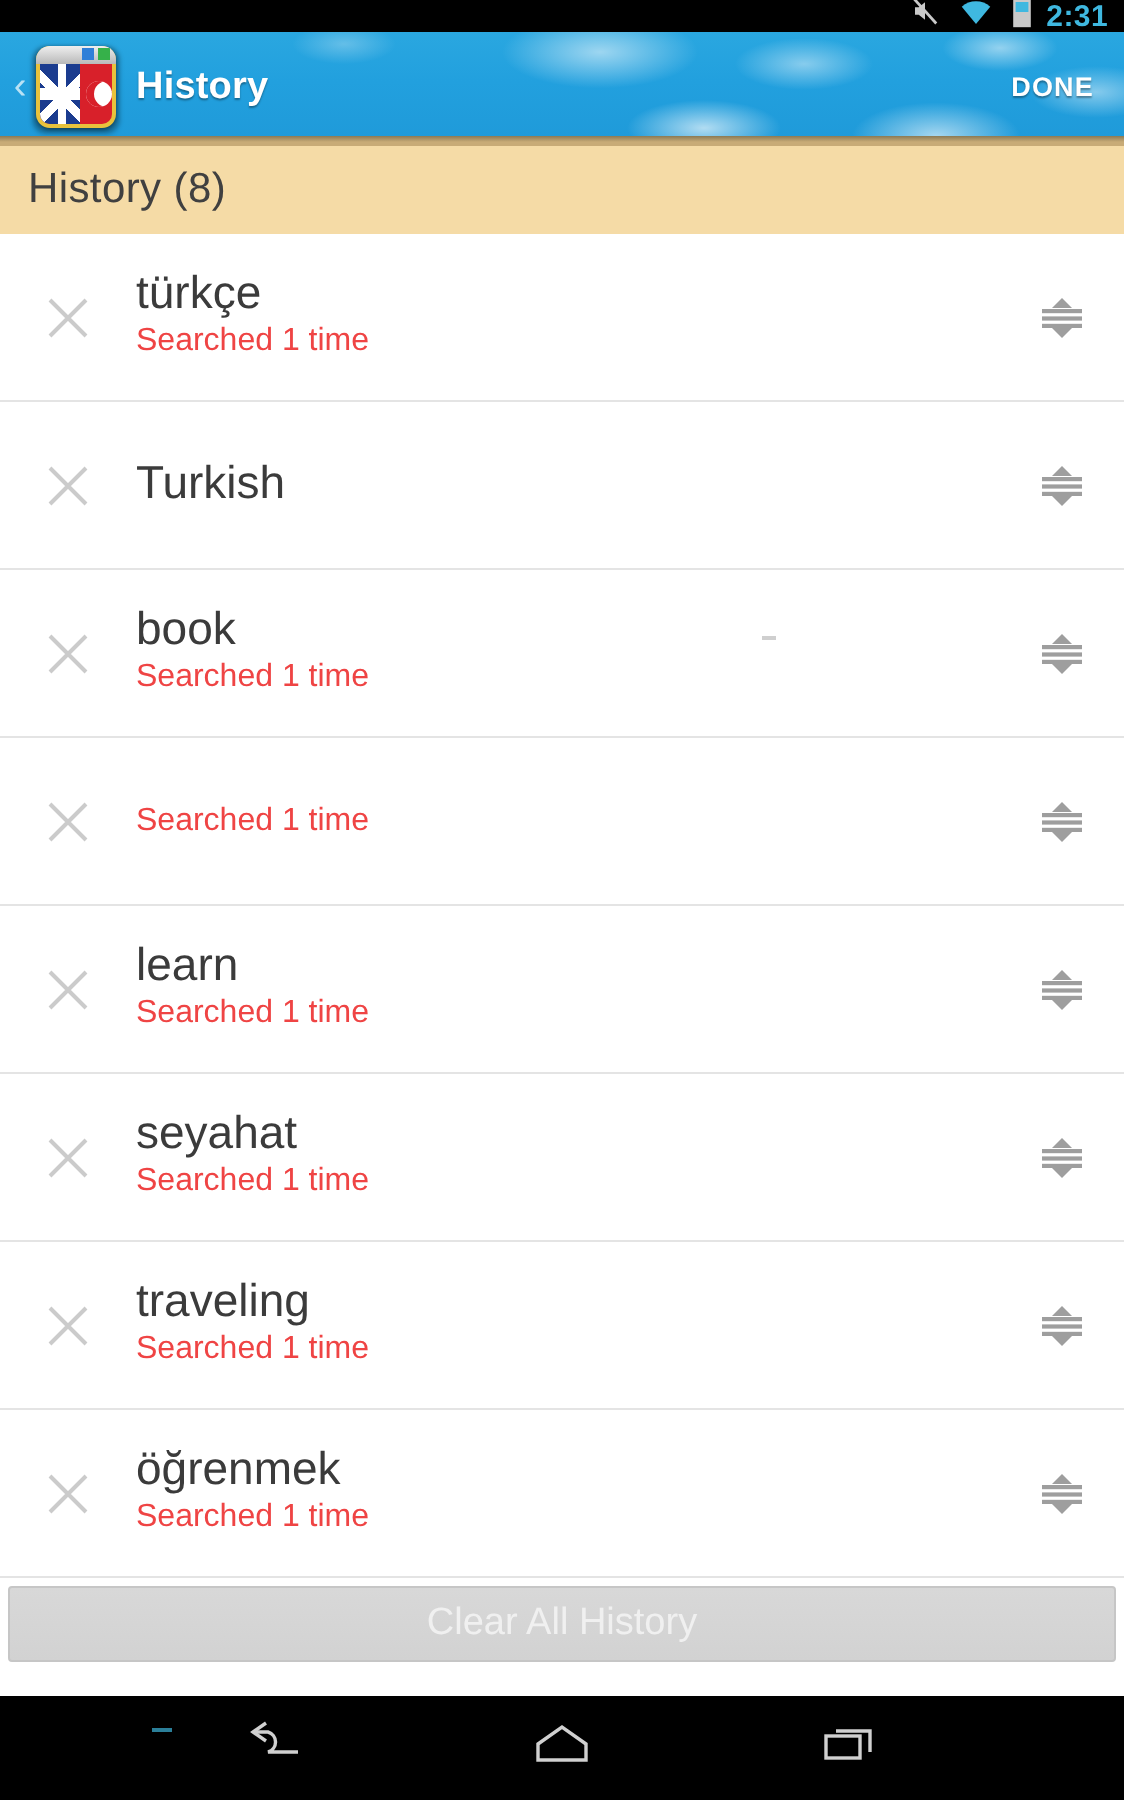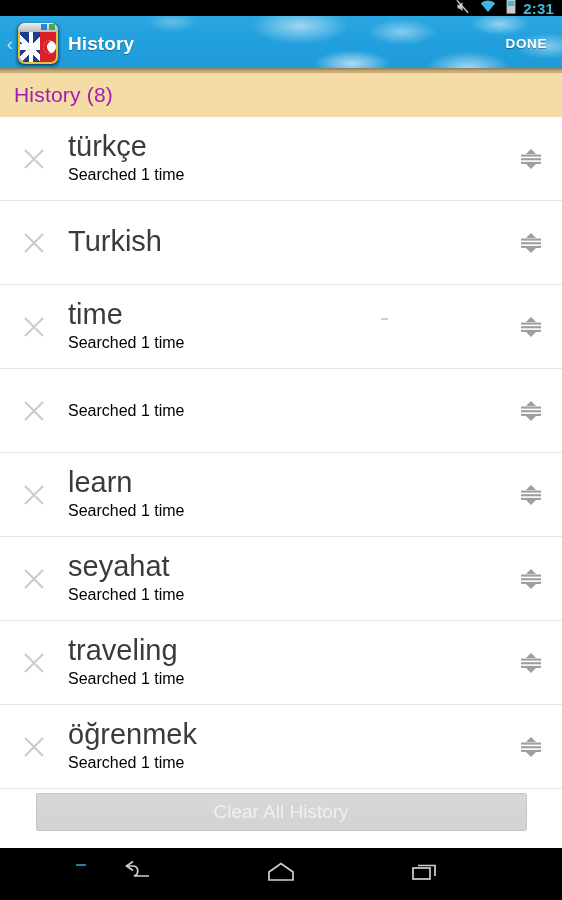--- a/index.html
+++ b/index.html
@@ -118,21 +118,21 @@
 
   
   .section-head{
     height:46px; width:100%;
     background:#f5dba6;
     border-top:2px solid #c8ab77;
     display:flex; align-items:center;
     box-shadow:0 1px 2px rgba(0,0,0,.06);
   }
   .section-head .txt{
-    margin-left:14px; color:#a21caf;
+    margin-left:14px; color:#404040;
     font-size:21px; letter-spacing:.2px;
   }
 
   
   .list{ width:100%; background:#fff; }
   .row{
     height:84px; width:100%;
     display:flex; align-items:center;
     border-bottom:1px solid #e4e4e4;
     background:#fff;
@@ -144,46 +144,46 @@
     display:flex; align-items:center; justify-content:center;
     cursor:pointer;
   }
   .del svg{ display:block; }
   .texts{
     flex:1 1 auto; min-width:0;
     display:flex; flex-direction:column; justify-content:center;
     padding-bottom:2px;
   }
   .term{
-    color:#3b3b3b; font-size:29px; line-height:1.12;
+    color:#3b3b3b; font-size:23px; line-height:1.12;
     white-space:nowrap; overflow:hidden; text-overflow:ellipsis;
   }
   .count{
-    color:#000000; font-size:16px; line-height:1.25; margin-top:2px;
+    color:#ef4444; font-size:16px; line-height:1.25; margin-top:2px;
   }
   .handle{
     width:62px; flex:none;
     display:flex; align-items:center; justify-content:center;
     cursor:grab;
   }
   .handle svg{ display:block; }
 
   
   .artifact{
     position:absolute; left:381px; top:318px;
     width:7px; height:2px; background:#cfcfcf;
   }
 
   
   .clear-wrap{
     width:100%; padding:0; background:#fff;
     display:flex; align-items:center; justify-content:center;
   }
   .clear-btn{
-    width:491px; height:38px; margin:4px 0 2px 0;
+    width:554px; height:38px; margin:4px 0 2px 0;
     background:linear-gradient(180deg,#d8d8d8,#d2d2d2);
     border:1px solid #c6c6c6;
     border-radius:2px;
     display:flex; align-items:center; justify-content:center;
     color:#f0f0f0; font-size:19px;
     cursor:default;
   }
 
   
   .navbar{
@@ -306,21 +306,21 @@
     </div>
     <div class="row">
       <div class="del">
         <span>
           <svg width="26" height="26" viewBox="0 0 26 26">
             <path d="M4 4 L22 22 M22 4 L4 22" stroke="#cbcbcb" stroke-width="2" fill="none"></path>
           </svg>
         </span>
       </div>
       <div class="texts">
-        <div class="term">time</div>
+        <div class="term">book</div>
         <div class="count">Searched 1 time</div>
       </div>
       <div class="handle">
         <span>
           <svg width="28" height="28" viewBox="0 0 28 28">
             <path d="M14 4 L19 9 L9 9 Z" fill="#9e9e9e"></path>
             <rect x="4" y="9.5" width="20" height="2.1" fill="#9e9e9e"></rect>
             <rect x="4" y="13.2" width="20" height="2.1" fill="#9e9e9e"></rect>
             <rect x="4" y="16.9" width="20" height="2.1" fill="#9e9e9e"></rect>
             <path d="M14 24 L19 19 L9 19 Z" fill="#9e9e9e"></path>

